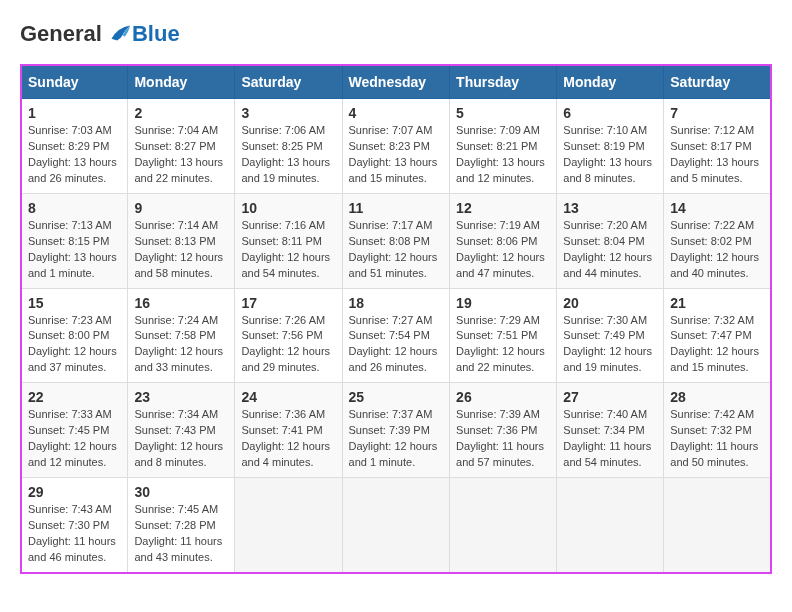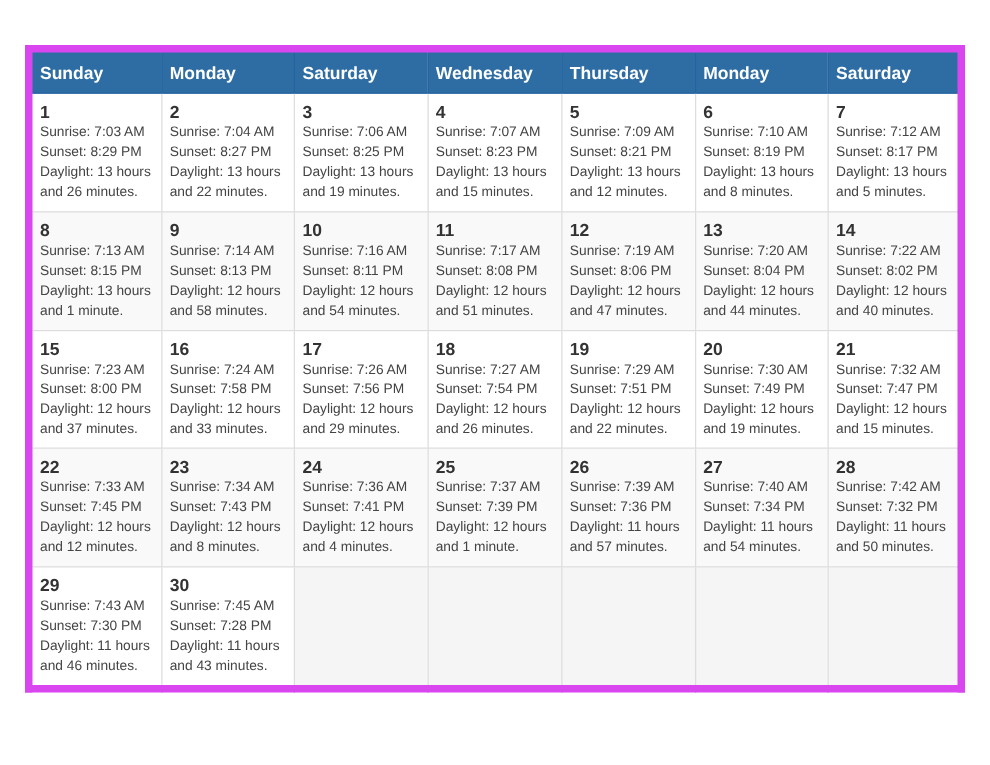--- a/index.html
+++ b/index.html
@@ -48,21 +48,21 @@
       font-weight: bold;
       color: #333;
     }
     .location-title {
       font-size: 18px;
       color: #555;
     }
     .calendar {
       width: 100%;
       border-collapse: collapse;
-      border: 6px solid #d946ef;
+      border: 2px solid #d946ef;
     }
     .calendar th {
       background-color: #2e6da4;
       color: white;
       text-align: left;
       padding: 8px 6px;
       font-size: 14px;
       font-weight: bold;
       border: 1px solid #2563a0;
     }
@@ -95,20 +95,30 @@
       background: #f5f5f5 !important;
     }
     .last-row td {
       min-height: 70px;
     }
   </style>
 </head>
 <body>
 
 <div class="header-section">
+  <div class="logo">
+    <div class="logo-text">
+      <span class="logo-general">General</span>
+      <svg class="logo-icon" viewBox="0 0 30 30" xmlns="http://www.w3.org/2000/svg">
+        <path d="M8 20 Q15 8 28 6 Q22 12 20 16 Q18 20 14 22 Z" fill="#1a6db5"></path>
+        <path d="M20 16 Q24 10 28 6 Q26 14 22 18 Z" fill="#4a9fd4"></path>
+      </svg>
+      <span class="logo-blue">Blue</span>
+    </div>
+  </div>
 </div>
 
 <table class="calendar">
   <thead>
     <tr>
 
     <th>Sunday</th>
         <th>Monday</th>
         <th>Saturday</th>
         <th>Wednesday</th>

